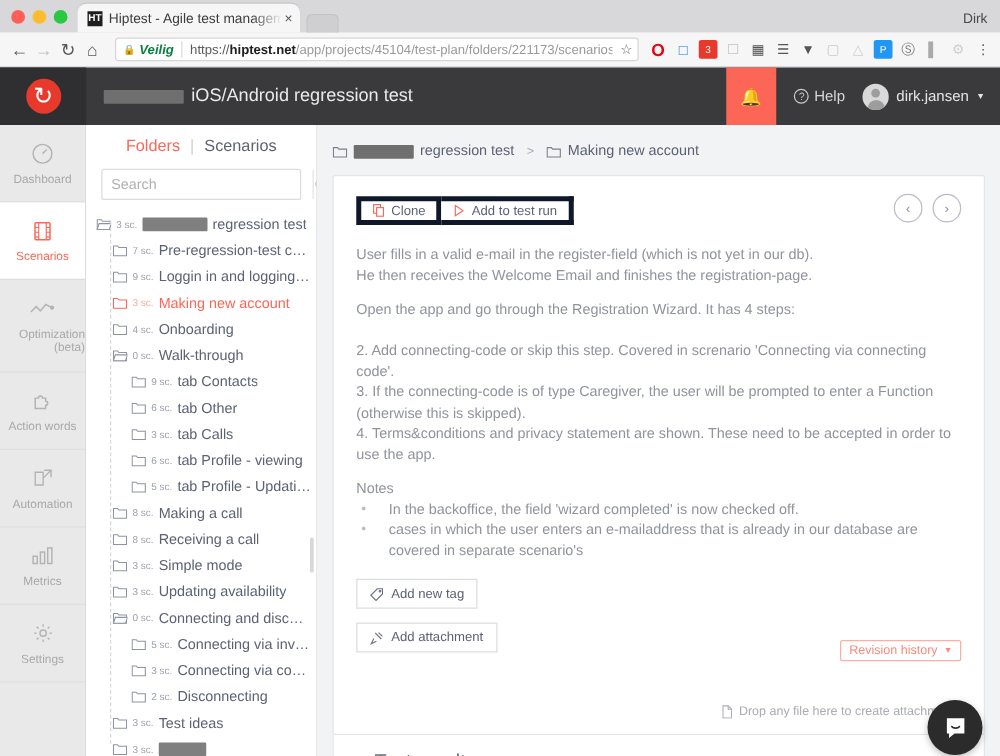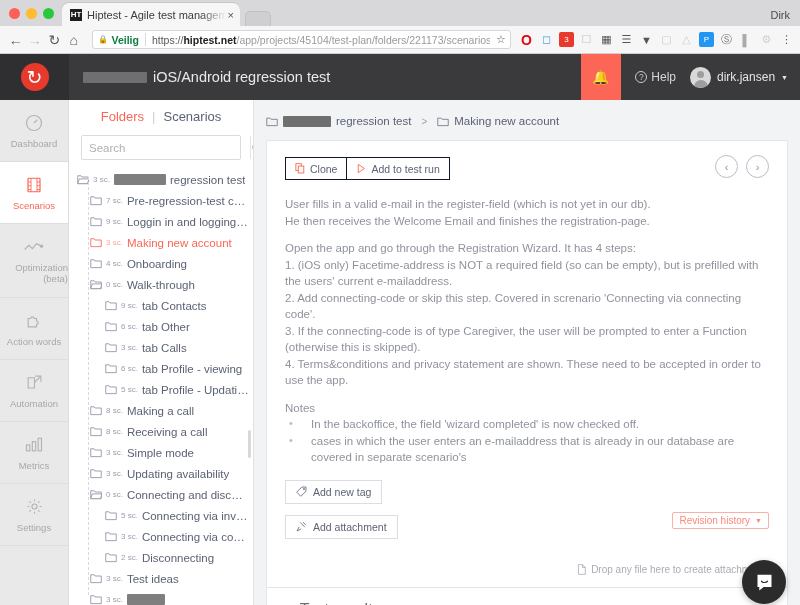--- a/index.html
+++ b/index.html
@@ -79,21 +79,21 @@
     height: 19px;
     background: #fff;
     border: 1px solid #d6d6d8;
     border-radius: 3px;
     display: flex; align-items: center;
     padding: 0 4px 0 6px;
     margin: 0 6px 0 8px;
     overflow: hidden;
   }
   .lock { color: #0b8043; font-size: 8px; margin-right: 3px; }
-  .secure-label { color: #0b8043; font-size: 10.5px; font-weight: bold; margin-right: 6px; }
+  .secure-label { color: #0b8043; font-size: 10.5px; font-weight: bold; margin-right: 6px; font-style: italic; }
   .omni-sep { width: 1px; height: 13px; background: #dadada; margin-right: 6px; }
   .url { font-size: 10.5px; color: #9a9a9a; white-space: nowrap; overflow: hidden; }
   .url b { color: #202020; font-weight: bold; }
   .url .scheme { color: #5a5a5a; }
   .star { font-size: 11px; color: #6a6a6a; margin-left: auto; padding-left: 6px; }
   .ext-icons { display: flex; align-items: center; gap: 5px; padding-left: 2px; }
   .ext {
     width: 15px; height: 15px;
     display: flex; align-items: center; justify-content: center;
     font-size: 11px; color: #7d7d7d;
@@ -301,21 +301,21 @@
     display: flex; gap: 8px;
   }
   .circ-btn {
     width: 23px; height: 23px; border-radius: 50%;
     border: 1px solid #b9bdc9; color: #8d93a3;
     display: flex; align-items: center; justify-content: center;
     font-size: 11px;
   }
   .btn-group { display: flex; margin-bottom: 16px; width: fit-content; }
   .grp-btn {
-    border: 1px solid #0f172a;
+    border: 4px solid #0f172a;
     background: #fff; height: 23px;
     display: flex; align-items: center; gap: 5px;
     padding: 0 9px; font-size: 10.5px; color: #5c6275;
   }
   .grp-btn + .grp-btn { border-left: none; }
 
   .desc { font-size: 11.5px; color: #8f939c; line-height: 16.5px; }
   .desc p { margin-bottom: 11px; }
   .desc p.tight { margin-bottom: 0; }
   .desc ul { list-style: none; margin: 0; padding: 0; }
@@ -778,21 +778,21 @@
         </div>
       </div>
 
       <div class="desc">
         <p>
           <span>User fills in a valid e-mail in the register-field (which is not yet in our db).</span><br>
           <span>He then receives the Welcome Email and finishes the registration-page.</span>
         </p>
         <p>
           <span>Open the app and go through the Registration Wizard. It has 4 steps:</span><br>
-          <span>1. (iOS only) Facetime-address is NOT a required field (so can be empty), but is prefilled with the users' current e-mailaddress.</span><br>
+          <br>
           <span>2. Add connecting-code or skip this step. Covered in screnario 'Connecting via connecting code'.</span><br>
           <span>3. If the connecting-code is of type Caregiver, the user will be prompted to enter a Function (otherwise this is skipped).</span><br>
           <span>4. Terms&amp;conditions and privacy statement are shown. These need to be accepted in order to use the app.</span>
         </p>
         <p class="tight">Notes</p>
         <ul id="notes-list">
             <li>In the backoffice, the field 'wizard completed' is now checked off.</li>
             <li>cases in which the user enters an e-mailaddress that is already in our database are covered in separate scenario's</li>
           </ul>
       </div>

